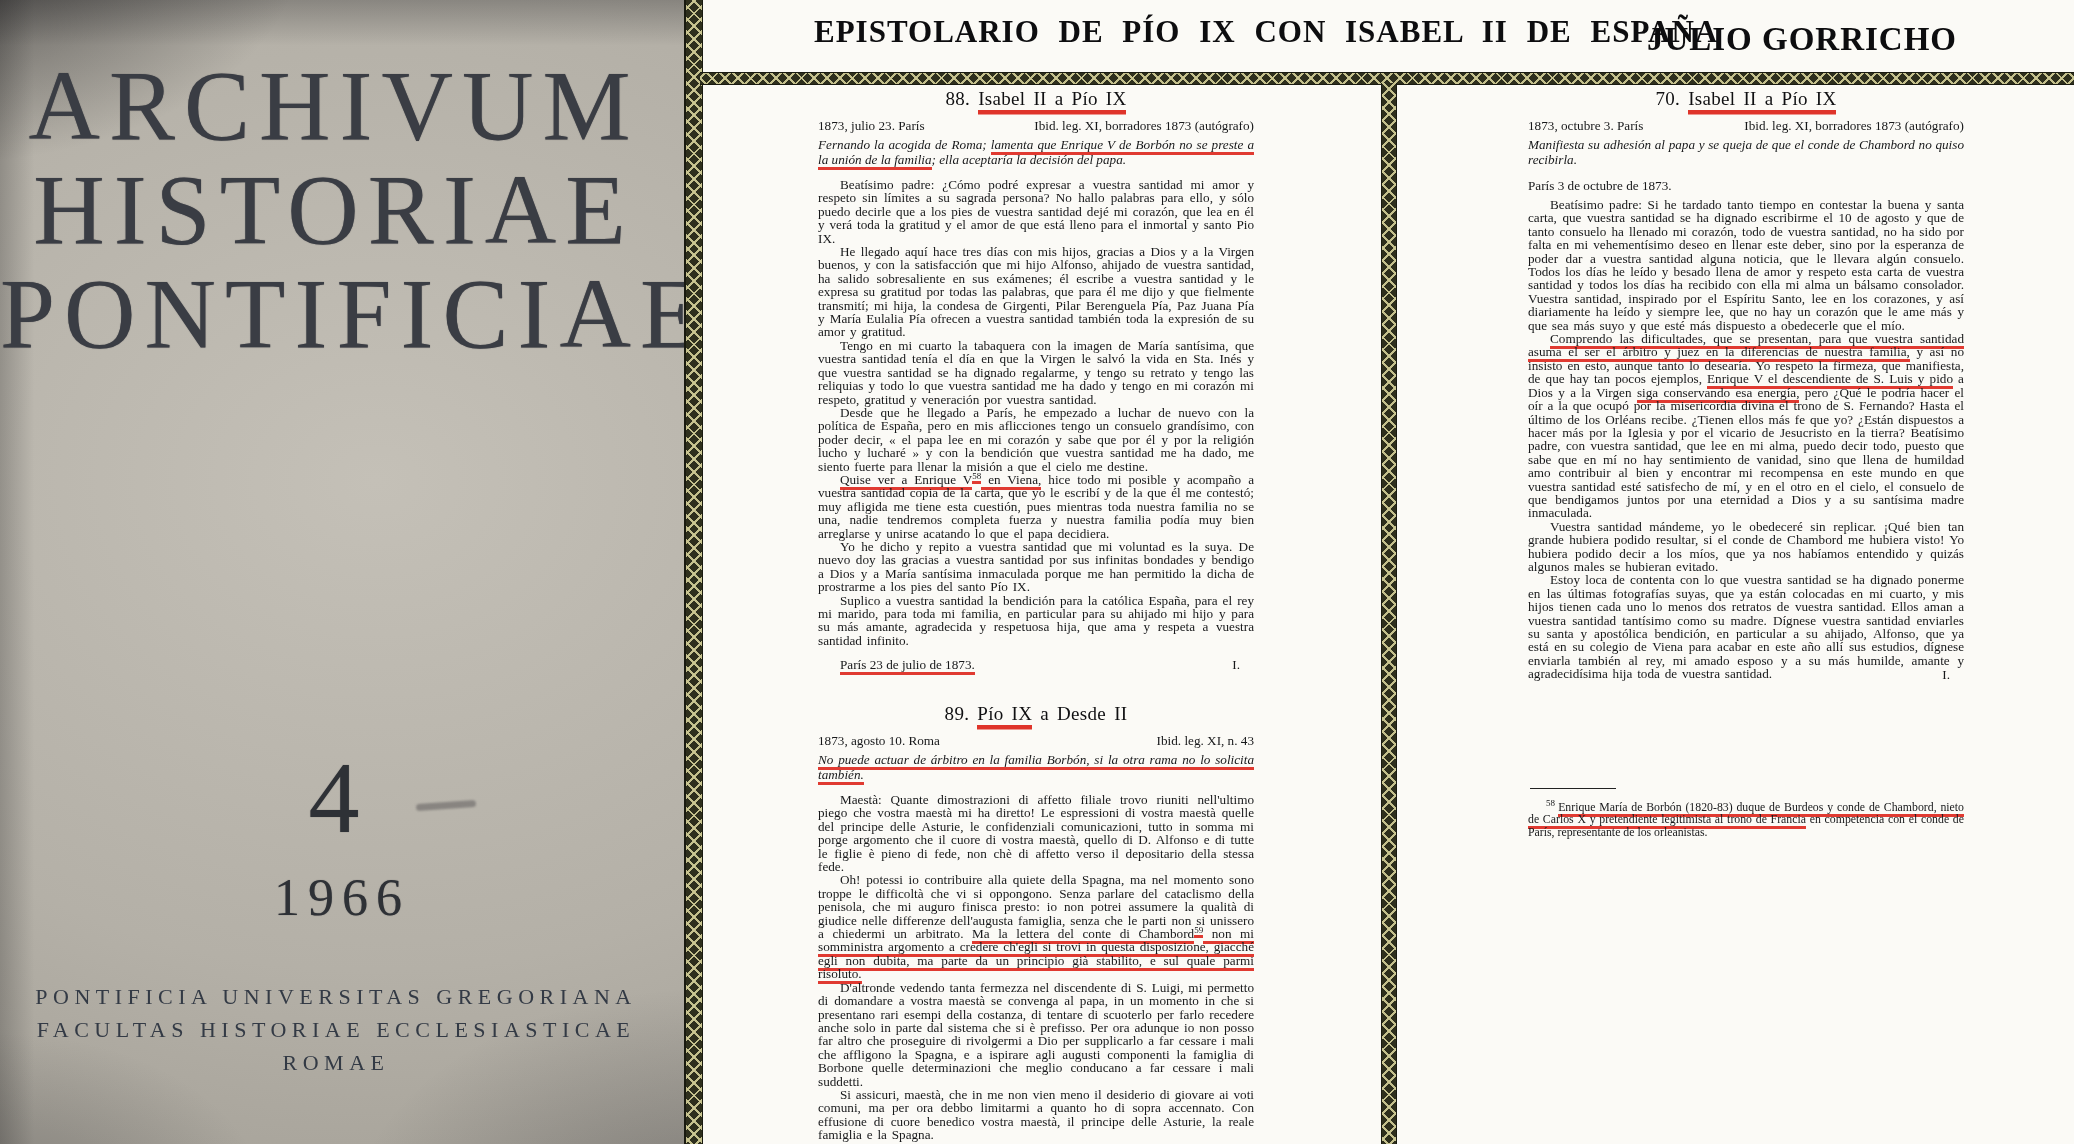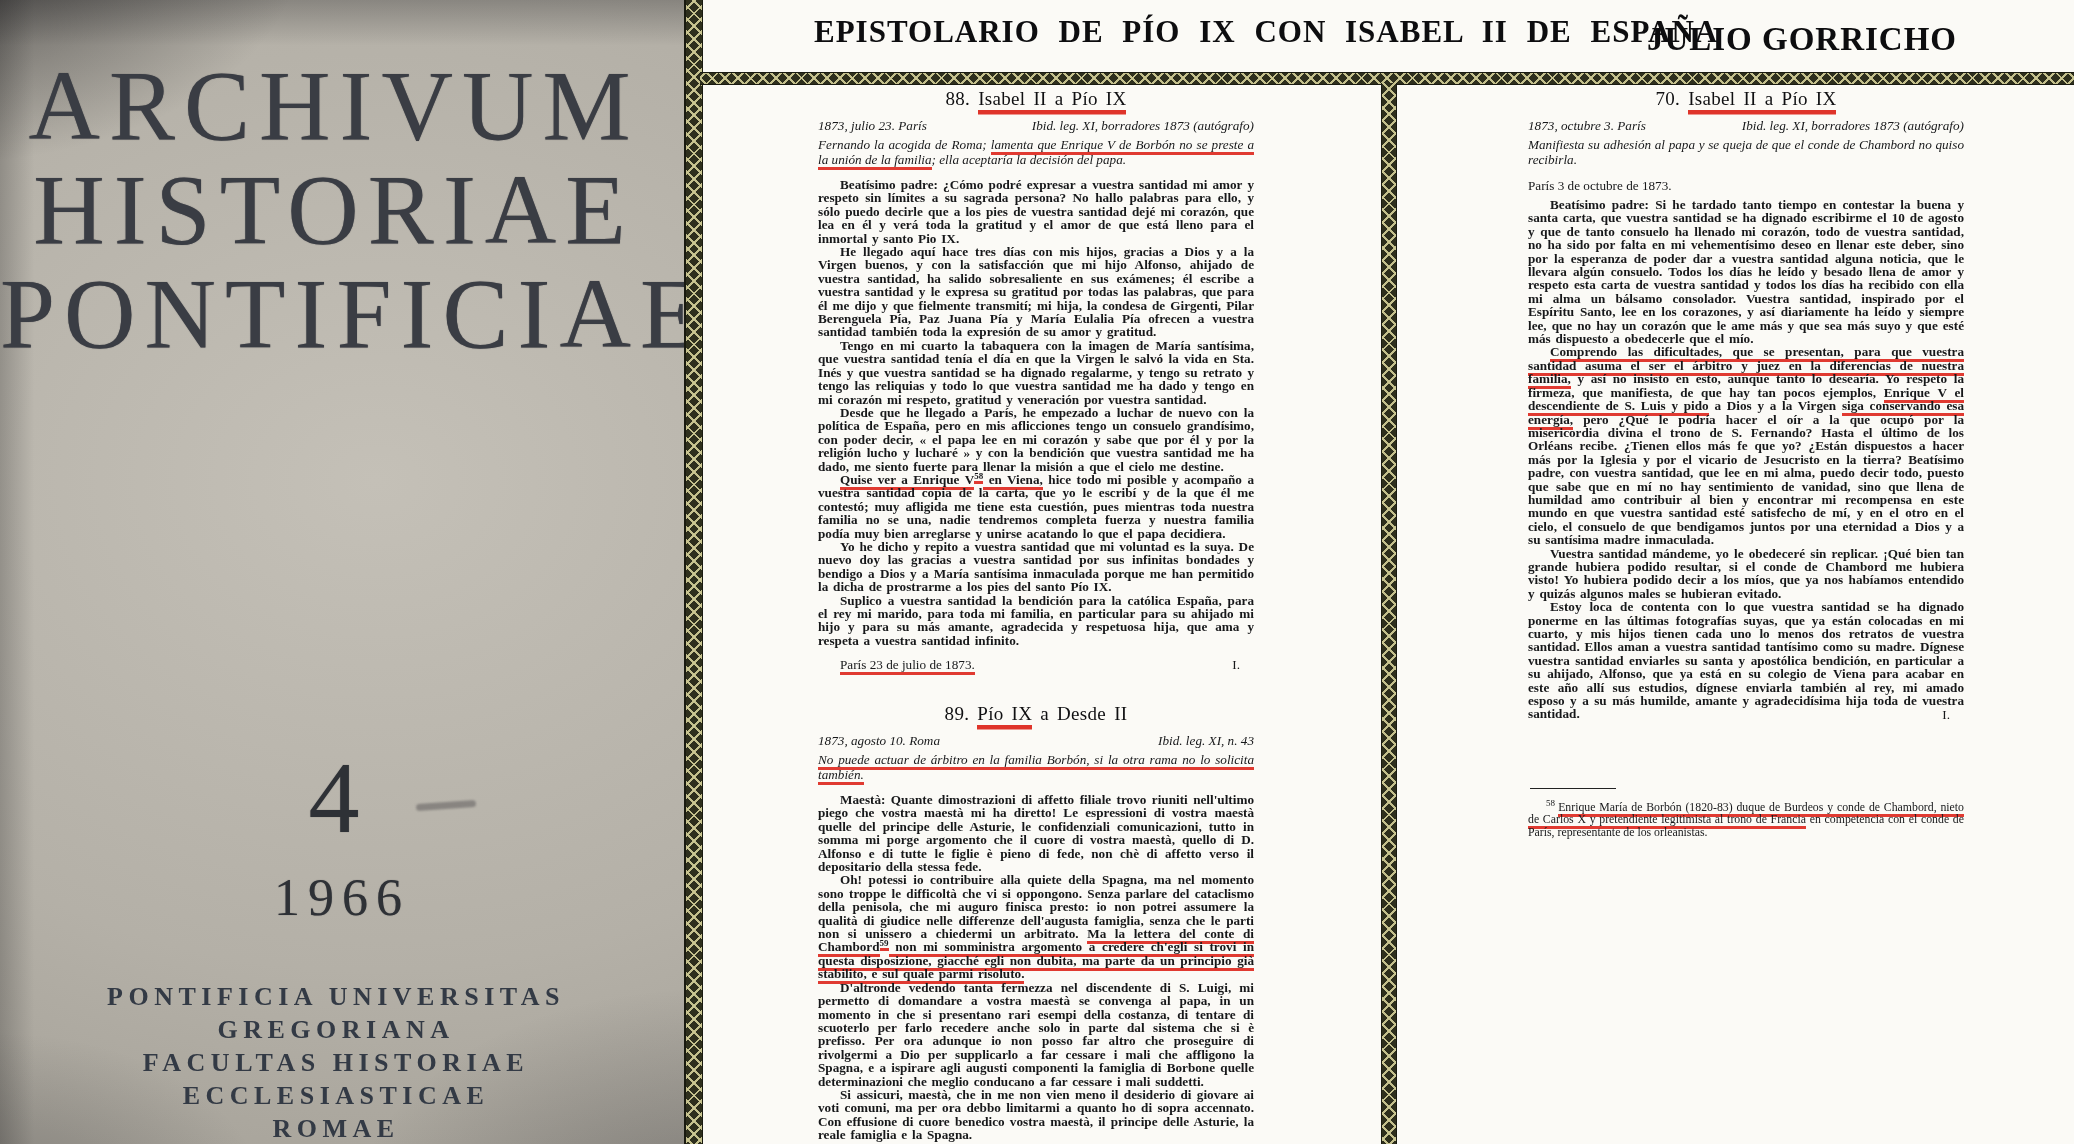--- a/index.html
+++ b/index.html
@@ -19,21 +19,21 @@
   .cover-title{position:absolute;top:54px;left:0;right:16px;text-align:center;
     font-size:99px;line-height:104px;letter-spacing:9px;font-weight:400;color:#3a3d44;
     text-shadow:0 0 1px rgba(40,40,46,.6);}
   .cover-volume{position:absolute;top:748px;left:0;right:16px;text-align:center;
     font-size:102px;line-height:100px;color:#2e3136;text-shadow:0 0 1px rgba(40,40,46,.6);}
   .pencil-dash{position:absolute;left:416px;top:802px;width:60px;height:7px;
     background:rgba(75,74,76,.45);border-radius:4px;transform:rotate(-4deg);filter:blur(1px);}
   .cover-year{position:absolute;top:868px;left:0;right:16px;text-align:center;
     font-size:52px;letter-spacing:8px;color:#2e3136;text-shadow:0 0 1px rgba(40,40,46,.5);padding-left:16px;}
   .cover-imprint{position:absolute;top:980px;left:0;right:12px;text-align:center;
-    font-size:26px;line-height:33px;font-weight:700;letter-spacing:5.5px;color:#333a45;}
+    font-size:22px;line-height:33px;font-weight:400;letter-spacing:5.5px;color:#333a45;}
 
   
   .ornate{background-color:#2e2f1d;
     background-image:
       repeating-linear-gradient(45deg, rgba(203,199,146,0) 0 3px, rgba(203,199,146,.95) 3px 5px, rgba(203,199,146,0) 5px 9px),
       repeating-linear-gradient(-45deg, rgba(203,199,146,0) 0 3px, rgba(203,199,146,.95) 3px 5px, rgba(203,199,146,0) 5px 9px);}
   .strip-left{position:absolute;left:684px;top:0;width:16px;height:1144px;
     border-left:2px solid #191a10;border-right:1px solid #191a10;}
   .hband{position:absolute;left:700px;top:72px;width:1374px;height:11px;
     border-top:1px solid #191a10;border-bottom:1px solid #191a10;}
@@ -47,27 +47,27 @@
     letter-spacing:1px;color:#0d0d0f;}
 
   
   .col{position:absolute;top:88px;width:436px;}
   .col-left{left:818px;height:1052px;}
   .col-right{left:1528px;height:1052px;}
   .letter{display:block;}
   .letter-abs{position:absolute;left:0;right:0;}
   .lt-title{text-align:center;font-size:19px;font-weight:400;margin:0 0 8px;
     letter-spacing:.3px;word-spacing:3px;color:#101012;}
-  .lt-dateline{display:flex;justify-content:space-between;font-style:italic;
+  .lt-dateline{display:flex;justify-content:space-between;
     font-size:13.2px;margin:4px 0 3px;}
   .lt-summary{font-size:13.2px;line-height:15px;font-style:italic;text-align:justify;
     margin:0 0 11px;}
   .preline{font-size:13.2px;margin:2px 0 4px;}
   .lt-para{font-size:13.2px;line-height:13.4px;text-align:justify;text-indent:22px;margin:0;
-    word-spacing:1.5px;font-weight:bold;}
+    word-spacing:1.5px;}
   .lt-closing{display:flex;justify-content:space-between;margin-top:10px;
     padding-left:22px;font-size:13.2px;}
   .lt-closing .cl-right{padding-right:14px;}
   .closing-overlap{margin-top:-13.4px;}
   sup{font-size:9px;line-height:0;}
 
   
   .ru{box-shadow:0 3px 0 0 rgba(221,41,31,.92);}
   .ru-title{box-shadow:0 4.5px 0 0 rgba(221,41,31,.95);padding-bottom:1px;}
 

